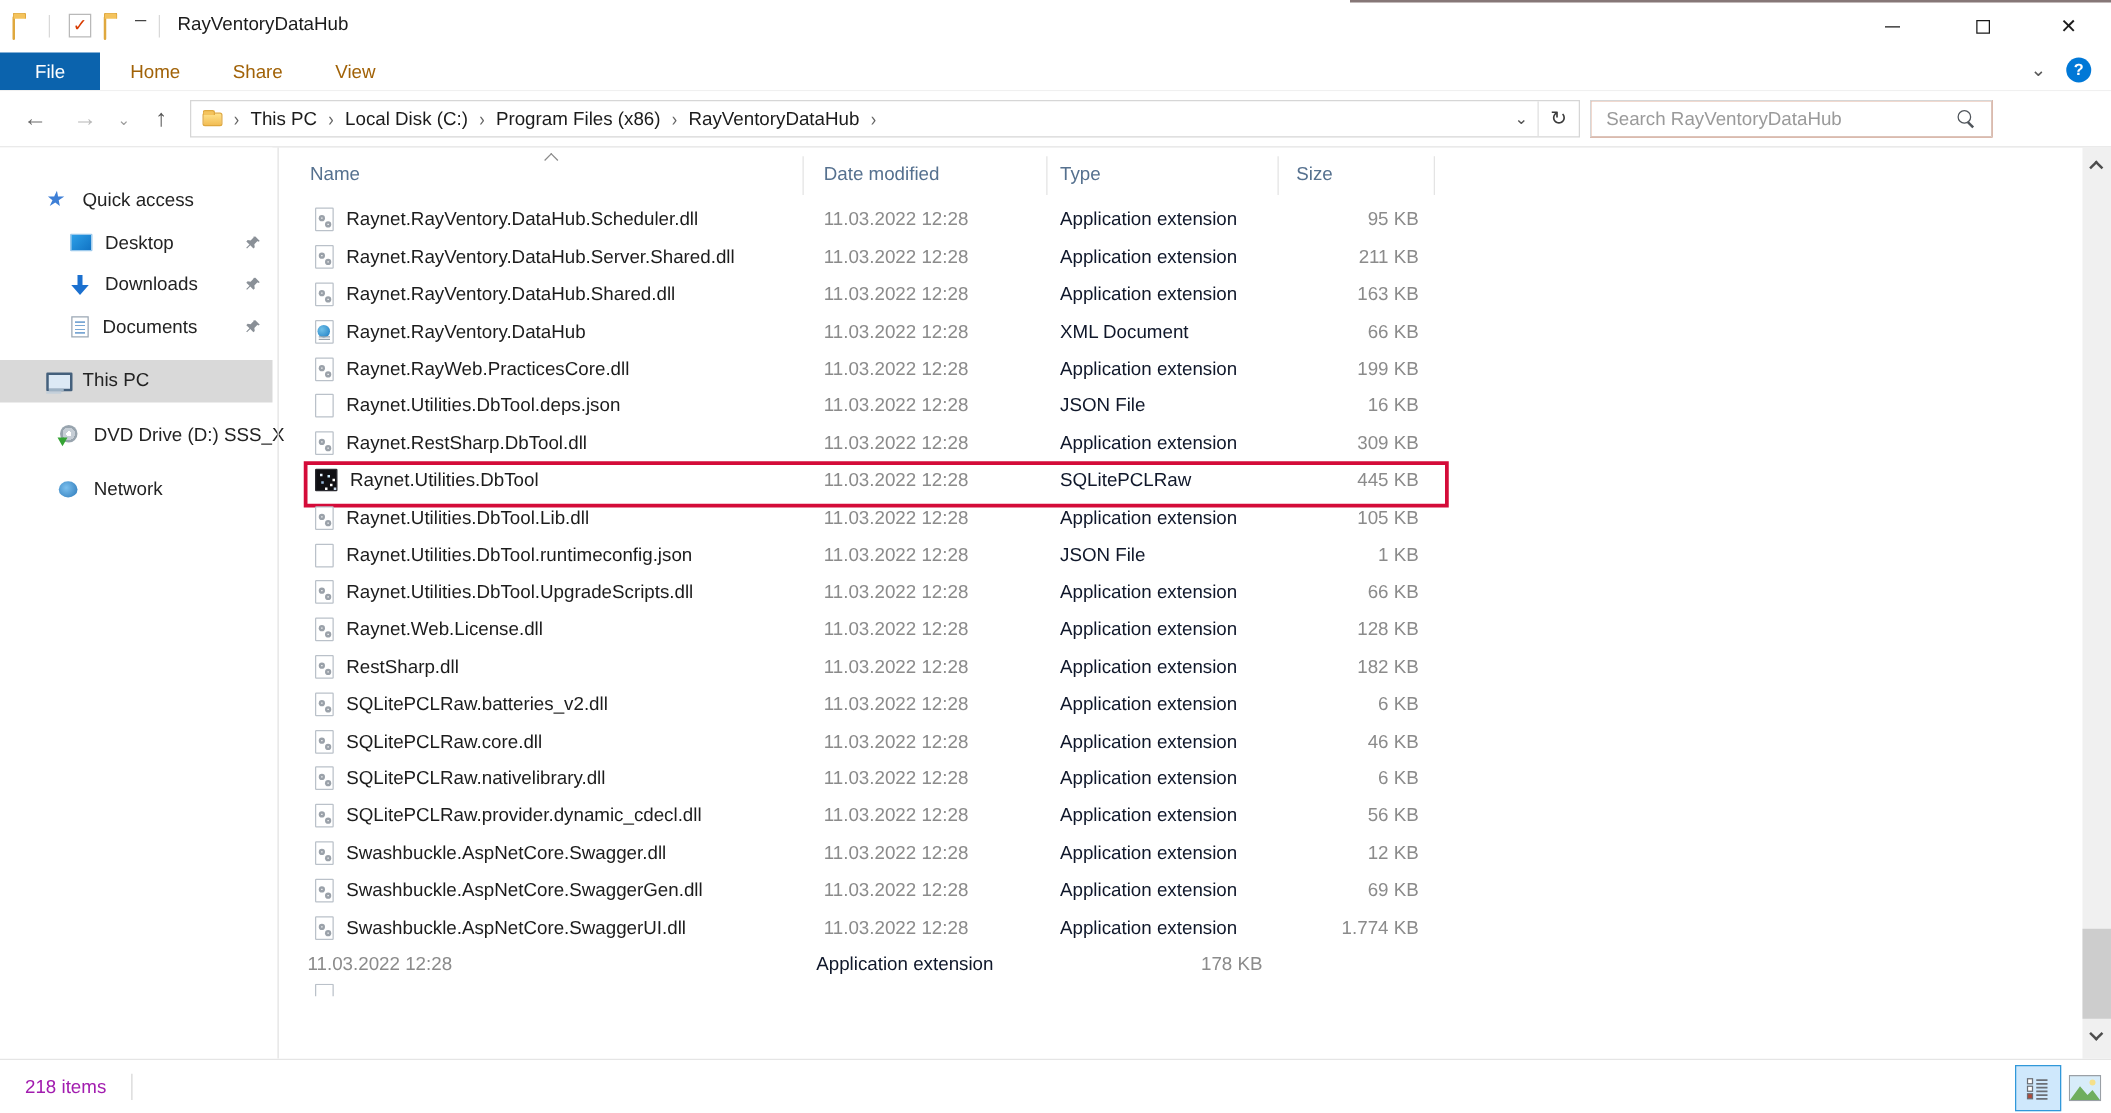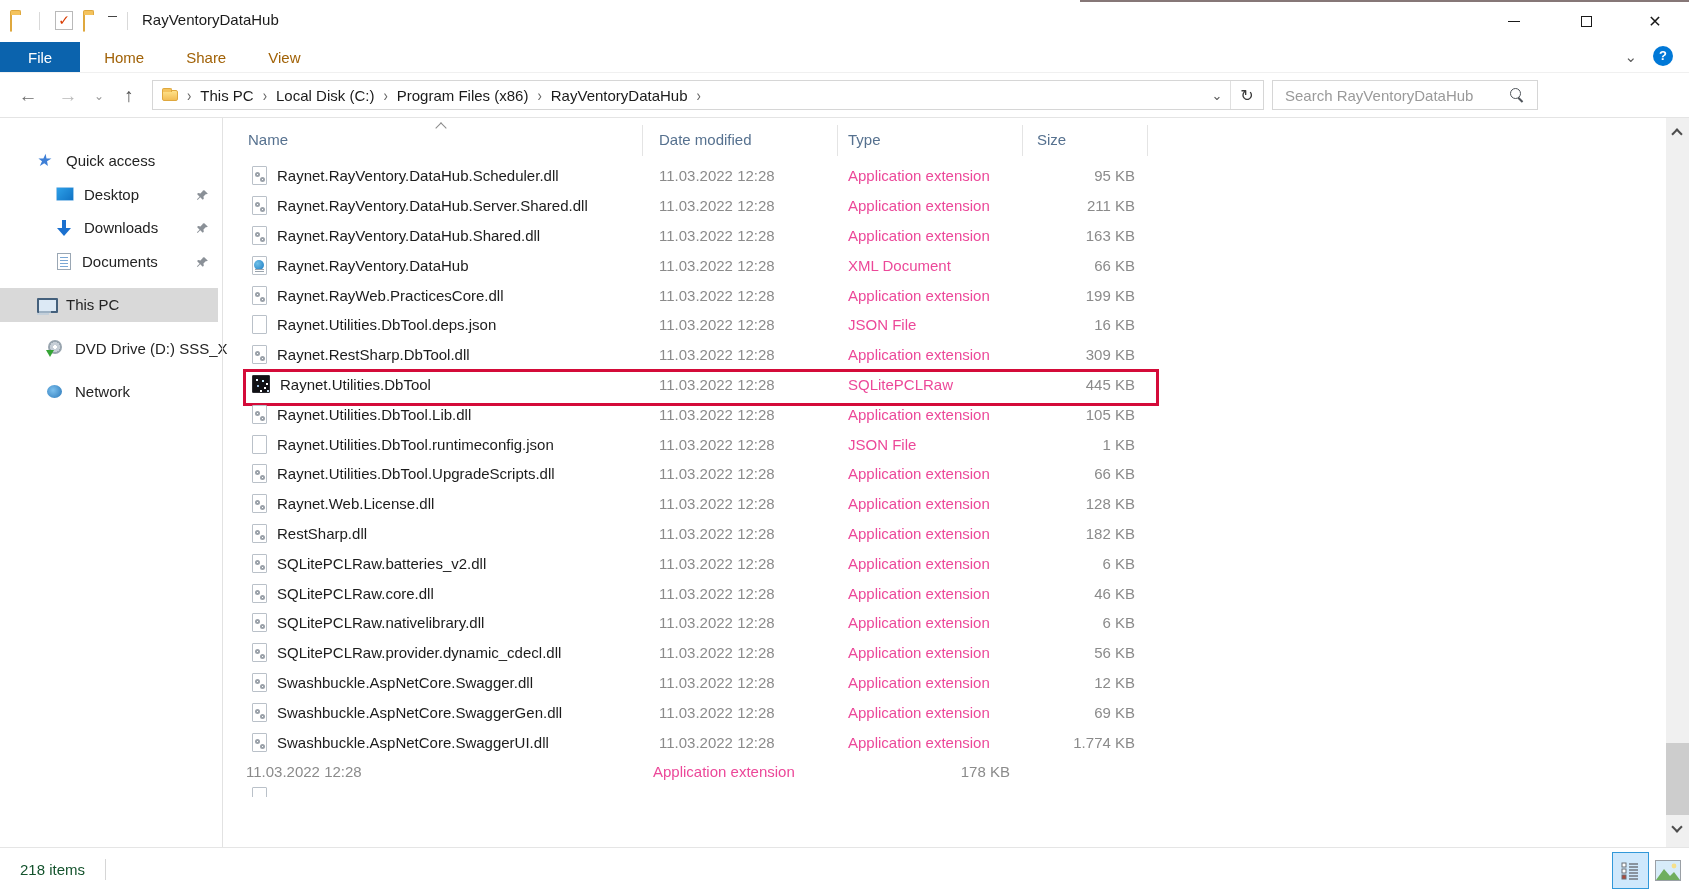--- a/index.html
+++ b/index.html
@@ -38,21 +38,21 @@
   .addr-folder{width:16px;height:11px;margin-left:9px;flex:none}
   .addr-folder::before{width:8px;height:3px;top:-3px}
   .crumb-chev{color:#666;font-size:13px;padding:0 9px;transform:scaleY(1.25)}
   .crumbs{display:flex;align-items:center}
   .crumb-seg{display:flex;align-items:center}
   .crumb{font-size:15px;color:#1b1b1b}
   .addr-spacer{flex:1}
   .addr-chev{width:26px;text-align:center;color:#555;font-size:13px}
   .addr-div{width:1px;height:28px;background:#e0e0e0}
   .addr-refresh{width:32px;text-align:center;color:#3b3b3b;font-size:16px}
-  .searchbox{position:absolute;left:1272px;top:7px;width:266px;height:30px;border:1px solid #d6d6d6;background:#c2410c}
+  .searchbox{position:absolute;left:1272px;top:7px;width:322px;height:30px;border:1px solid #d6d6d6;background:#c2410c}
   .searchbox input{position:absolute;left:0;top:0;width:100%;height:100%;border:none;outline:none;padding:0 34px 0 12px;font-size:15px;color:#333;font-family:inherit}
   .searchbox input::placeholder{color:#9a9a9a;opacity:1}
   .mag{position:absolute;right:12px;top:7px;width:15px;height:15px}
   .mag::before{content:"";position:absolute;left:0;top:0;width:9px;height:9px;border:1.8px solid #4f545a;border-radius:50%}
   .mag::after{content:"";position:absolute;left:9px;top:9px;width:6px;height:1.8px;background:#4f545a;transform:rotate(45deg);transform-origin:0 0}
   
   .sidebar{position:absolute;left:0;top:118px;width:218px;bottom:43px;padding-top:26px;background:#fff}
   .sb-item{height:33.5px;display:flex;align-items:center;position:relative;font-size:15px;color:#232323}
   .sb-item.root{padding-left:37px}
   .sb-item.child{padding-left:55px}
@@ -81,42 +81,42 @@
   .lheader{height:43px;position:relative;display:grid;grid-template-columns:413px 195px 185px 125px;align-items:center}
   .hcol{position:relative;height:100%;display:flex;align-items:center;font-size:15px;color:#56718f}
   .hcol::after{content:"";position:absolute;right:0;top:7px;bottom:5px;width:1px;background:#e4e4e4}
   .c-name{padding-left:18px}.c-date{padding-left:16px}.c-type{padding-left:10px}.c-size{padding-left:14px}
   .sort{position:absolute;left:206px;top:3px;width:11px;height:10px}
   .sort::before{content:"";position:absolute;left:1px;top:3px;width:7px;height:7px;border-left:1.5px solid #8a8a8a;border-top:1.5px solid #8a8a8a;transform:rotate(45deg)}
   .frow{height:29.8px;display:grid;grid-template-columns:413px 195px 185px 125px;align-items:center;position:relative}
   .cell{font-size:15px;white-space:nowrap}
   .cell.name{display:flex;align-items:center;color:#1c1c1c;padding-left:22px}
   .cell.date{color:#8b8b8b;padding-left:16px}
-  .cell.type{color:#ec4899;padding-left:10px}
+  .cell.type{color:#0f172a;padding-left:10px}
   .cell.size{color:#8b8b8b;text-align:right;padding-right:13px}
   .fi{width:15px;height:19px;background:#fff;border:1px solid #bac1c9;border-radius:1px;position:relative;flex:none;margin-right:10px}
   .ic-dll::before{content:"";position:absolute;left:2px;top:5px;width:5px;height:5px;border-radius:50%;background:#9aa1a9;box-shadow:5px 5px 0 0 #9aa1a9}
   .ic-dll::after{content:"";position:absolute;left:4px;top:7px;width:1px;height:1px;background:#fff;box-shadow:5px 5px 0 0 #fff}
   .ic-xml::before{content:"";position:absolute;left:1px;top:3px;width:10px;height:10px;border-radius:50%;background:radial-gradient(circle at 35% 35%,#6fc0e8,#1a7ac2)}
   .ic-xml::after{content:"";position:absolute;left:2px;bottom:2px;width:9px;height:1px;background:#9aa4ad;box-shadow:0 -2px 0 #9aa4ad}
   .ic-app{width:18px!important;height:18px!important;background:#101014;border:1px solid #2a2a30}
   .ic-app::before{content:"";position:absolute;left:3px;top:3px;width:2px;height:2px;background:#e8f4ff;
     box-shadow:6px 1px 0 #cceeff,10px 4px 0 #fff,1px 6px 0 #99bbdd,8px 8px 0 #fff,11px 11px 0 #ccddee,4px 11px 0 #fff}
   .frow.highlighted::after{content:"";position:absolute;left:13px;top:-1px;width:910px;height:31px;border:3px solid #d40b39;pointer-events:none}
   .partial-row{height:10px;overflow:hidden;padding-left:22px;display:flex}
   
   .vscroll{position:absolute;right:0;top:118px;width:23px;bottom:43px;background:#f0f0f0}
   .vs-btn{position:absolute;left:0;width:23px;height:20px}
   .vs-btn i{position:absolute;left:7px;width:8px;height:8px}
   .vs-up{top:6px}.vs-up i{top:6px;border-left:2px solid #4d4d4d;border-top:2px solid #4d4d4d;transform:rotate(45deg)}
   .vs-down{bottom:6px}.vs-down i{top:2px;border-right:2px solid #4d4d4d;border-bottom:2px solid #4d4d4d;transform:rotate(45deg)}
   .vs-thumb{position:absolute;left:0;right:0;bottom:32px;height:72px;background:#cdcdcd}
   
   .statusbar{position:absolute;left:0;right:0;bottom:0;height:43px;background:#fff;border-top:1px solid #e5e5e5}
-  .sb-count{position:absolute;left:20px;top:13px;font-size:15px;color:#14532d}
+  .sb-count{position:absolute;left:20px;top:13px;font-size:15px;color:#a21caf}
   .sb-sep2{position:absolute;left:105px;top:11px;width:1px;height:21px;background:#d6d6d6}
   .vb-details{position:absolute;right:40px;top:4px;width:37px;height:37px;background:#cfe8fc;border:1px solid #3198d9;display:flex;align-items:center;justify-content:center}
   .vb-icons{position:absolute;right:8px;top:10px;width:27px;height:24px;display:flex;align-items:center;justify-content:center}
 </style>
 </head>
 <body>
 
 <div class="titlebar">
   <span class="folder abs" style="left:10px;top:14px"></span>
   <span class="tb-sep" style="left:39px"></span>

